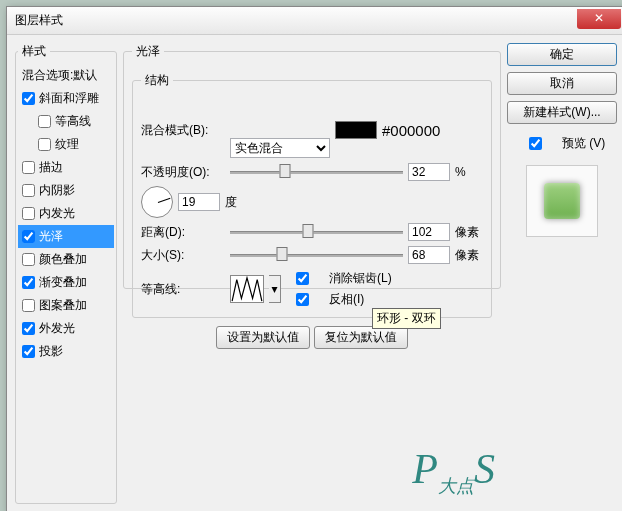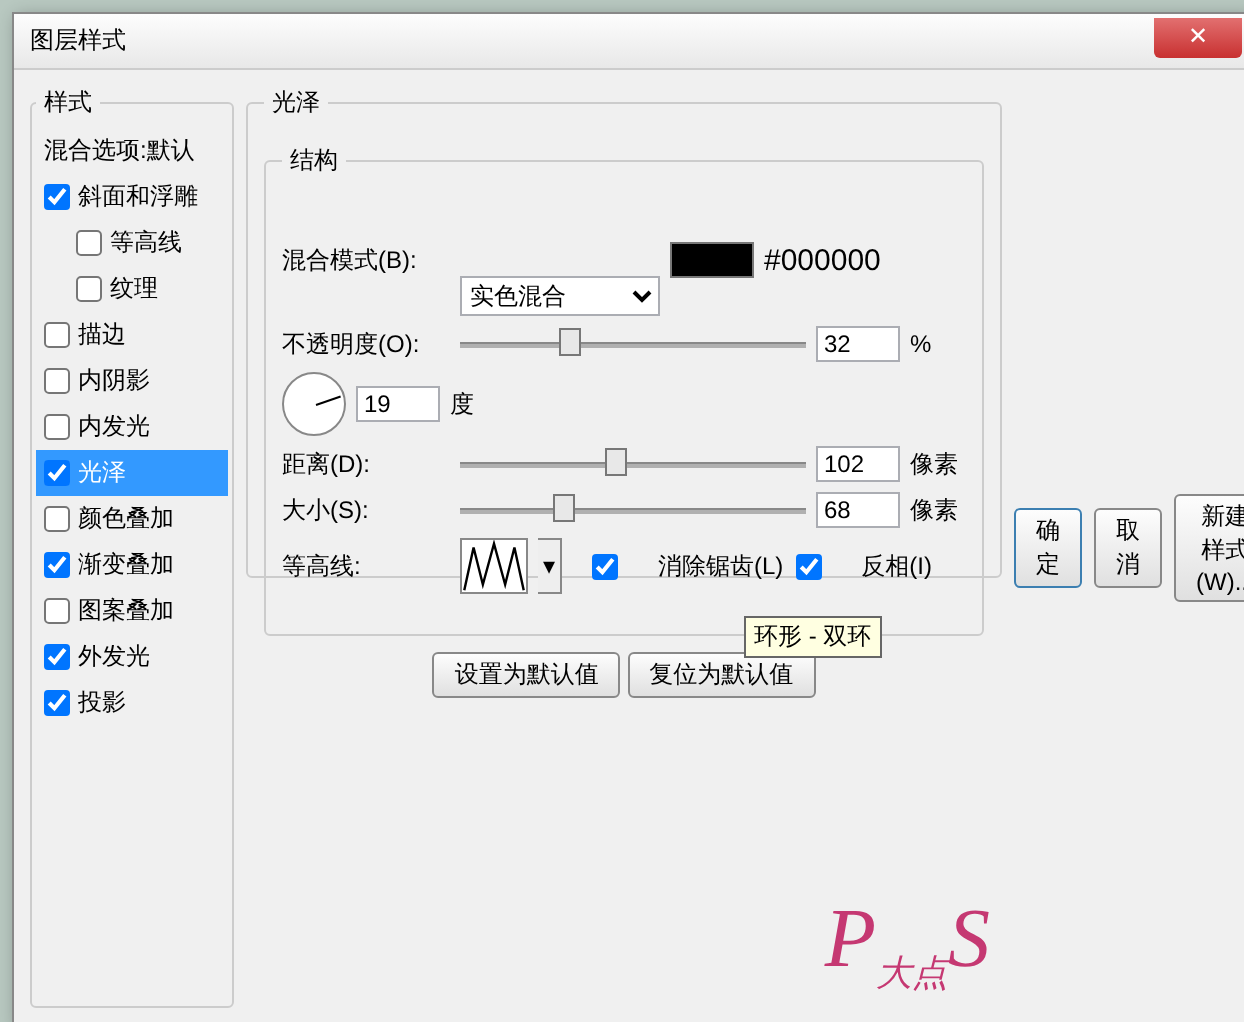--- a/index.html
+++ b/index.html
@@ -29,27 +29,27 @@
 select { border: 1px solid #abadb3; background: #fff; height: 20px; margin-top: 36px; }
 .swatch { width: 42px; height: 18px; background: #000; border: 1px solid #777; }
 .angle-dial { width: 32px; height: 32px; border: 1px solid #888; border-radius: 50%; background: #fff; position: relative; }
 .angle-dial::after { content: ""; position: absolute; width: 13px; height: 1px; background: #000; left: 16px; top: 15px; transform-origin: left; transform: rotate(-19deg); }
 .contour { width: 34px; height: 28px; border: 1px solid #888; background: #fff; position: relative; display: inline-block; }
 .contour svg { width: 100%; height: 100%; }
 .contour-dd { width: 12px; height: 28px; border: 1px solid #888; border-left: none; background: #eee; display: inline-flex; align-items: center; justify-content: center; vertical-align: top; }
 .btns { text-align: center; margin-top: 4px; position: relative; }
 .btn { display: inline-block; padding: 2px 10px; border: 1px solid #888; background: linear-gradient(#fdfdfd,#e0e0e0); border-radius: 3px; cursor: pointer; text-align: right; }
 .tooltip { position: absolute; background: #ffffe1; border: 1px solid #666; padding: 1px 4px; left: 240px; top: -18px; font-size: 12px; }
-.right { width: 110px; display: flex; gap: 6px; align-items: center; }
+.right { width: 110px; display: flex; flex-direction: column; gap: 6px; align-items: center; }
 .right .btn { width: 100%; text-align: center; }
 .right .btn.primary { border: 1px solid #3c7fb1; }
 .preview-chk { align-self: flex-start; margin-left: 18px; margin-top: 4px; }
 .preview { width: 72px; height: 72px; background: #fafafa; border: 1px solid #ccc; display: flex; align-items: center; justify-content: center; margin-top: 6px; }
 .preview-sq { width: 36px; height: 36px; background: linear-gradient(#9ed080,#6db04e); border-radius: 4px; box-shadow: 0 0 6px rgba(0,0,0,0.4), inset 0 0 6px rgba(255,255,255,0.5); }
-.watermark { position: absolute; right: 6px; bottom: 6px; font-size: 42px; font-style: italic; color: #be185d; font-family: cursive; opacity: 0.85; pointer-events:none;}
+.watermark { position: absolute; right: 6px; bottom: 6px; font-size: 42px; font-style: italic; color: #0f766e; font-family: cursive; opacity: 0.85; pointer-events:none;}
 .cbx { display:flex; align-items:center; gap:17px; }
 </style>
 </head>
 <body>
 
 <div class="window">
   <div class="titlebar">
     <span>图层样式</span>
     <div class="close-btn">✕</div>
   </div>
@@ -166,21 +166,21 @@
           </div>
 
           <div class="row">
             <div class="lbl">等高线:</div>
             <span class="contour">
               <svg viewBox="0 0 34 28">
                   <path d="M1 27 L6 4 L11 24 L17 2 L23 24 L28 4 L33 27" stroke="#000" fill="none" stroke-width="1.3"></path>
                 </svg>
             </span>
               <span class="contour-dd">▾</span>
-            <div style="display:flex;flex-direction:row;gap:2px;margin-left:6px;">
+            <div style="display:flex;flex-direction:column;gap:2px;margin-left:6px;">
               <label class="cbx">
                   <input type="checkbox" checked="" style="">
                   <span>消除锯齿(L)</span>
                 </label>
               <label class="cbx">
                   <input type="checkbox" checked="" style="">
                   <span>反相(I)</span>
                 </label>
             </div>
           </div>

